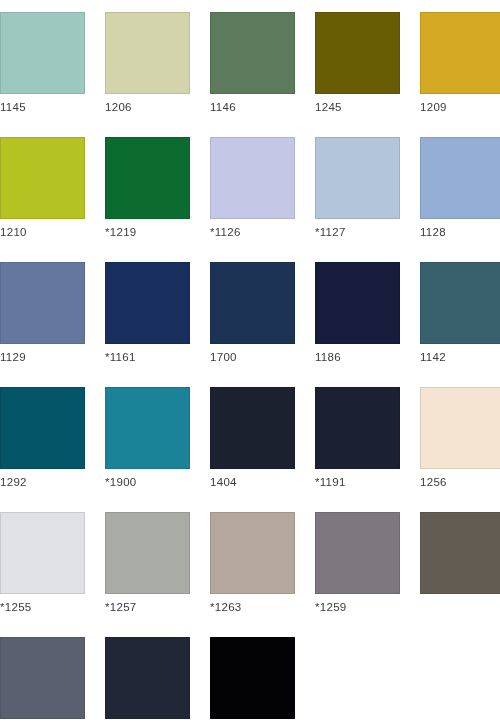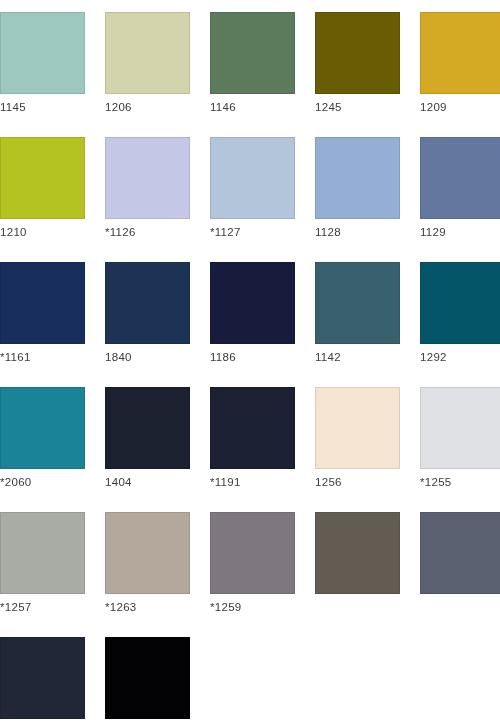--- a/index.html
+++ b/index.html
@@ -96,20 +96,24 @@
       </div>
       <div class="swatch-cell">
         <div class="swatch-chip" style="background-color: rgb(212, 169, 35);"></div>
         <span class="swatch-label">1209</span>
       </div>
       <div class="swatch-cell">
         <div class="swatch-chip" style="background-color: rgb(181, 195, 34);"></div>
         <span class="swatch-label">1210</span>
       </div>
       <div class="swatch-cell">
+        <div class="swatch-chip" style="background-color: rgb(12, 107, 46);"></div>
+        <span class="swatch-label">*1219</span>
+      </div>
+      <div class="swatch-cell">
         <div class="swatch-chip" style="background-color: rgb(196, 200, 230);"></div>
         <span class="swatch-label">*1126</span>
       </div>
       <div class="swatch-cell">
         <div class="swatch-chip" style="background-color: rgb(178, 197, 218);"></div>
         <span class="swatch-label">*1127</span>
       </div>
       <div class="swatch-cell">
         <div class="swatch-chip" style="background-color: rgb(148, 174, 214);"></div>
         <span class="swatch-label">1128</span>
@@ -117,37 +121,37 @@
       <div class="swatch-cell">
         <div class="swatch-chip" style="background-color: rgb(100, 120, 159);"></div>
         <span class="swatch-label">1129</span>
       </div>
       <div class="swatch-cell">
         <div class="swatch-chip" style="background-color: rgb(24, 47, 94);"></div>
         <span class="swatch-label">*1161</span>
       </div>
       <div class="swatch-cell">
         <div class="swatch-chip" style="background-color: rgb(28, 51, 86);"></div>
-        <span class="swatch-label">1840</span>
+        <span class="swatch-label">1700</span>
       </div>
       <div class="swatch-cell">
         <div class="swatch-chip" style="background-color: rgb(23, 28, 60);"></div>
         <span class="swatch-label">1186</span>
       </div>
       <div class="swatch-cell">
         <div class="swatch-chip" style="background-color: rgb(56, 96, 109);"></div>
         <span class="swatch-label">1142</span>
       </div>
       <div class="swatch-cell">
         <div class="swatch-chip" style="background-color: rgb(4, 85, 103);"></div>
         <span class="swatch-label">1292</span>
       </div>
       <div class="swatch-cell">
         <div class="swatch-chip" style="background-color: rgb(26, 131, 151);"></div>
-        <span class="swatch-label">*2060</span>
+        <span class="swatch-label">*1900</span>
       </div>
       <div class="swatch-cell">
         <div class="swatch-chip" style="background-color: rgb(28, 33, 48);"></div>
         <span class="swatch-label">1404</span>
       </div>
       <div class="swatch-cell">
         <div class="swatch-chip" style="background-color: rgb(27, 32, 50);"></div>
         <span class="swatch-label">*1191</span>
       </div>
       <div class="swatch-cell">

